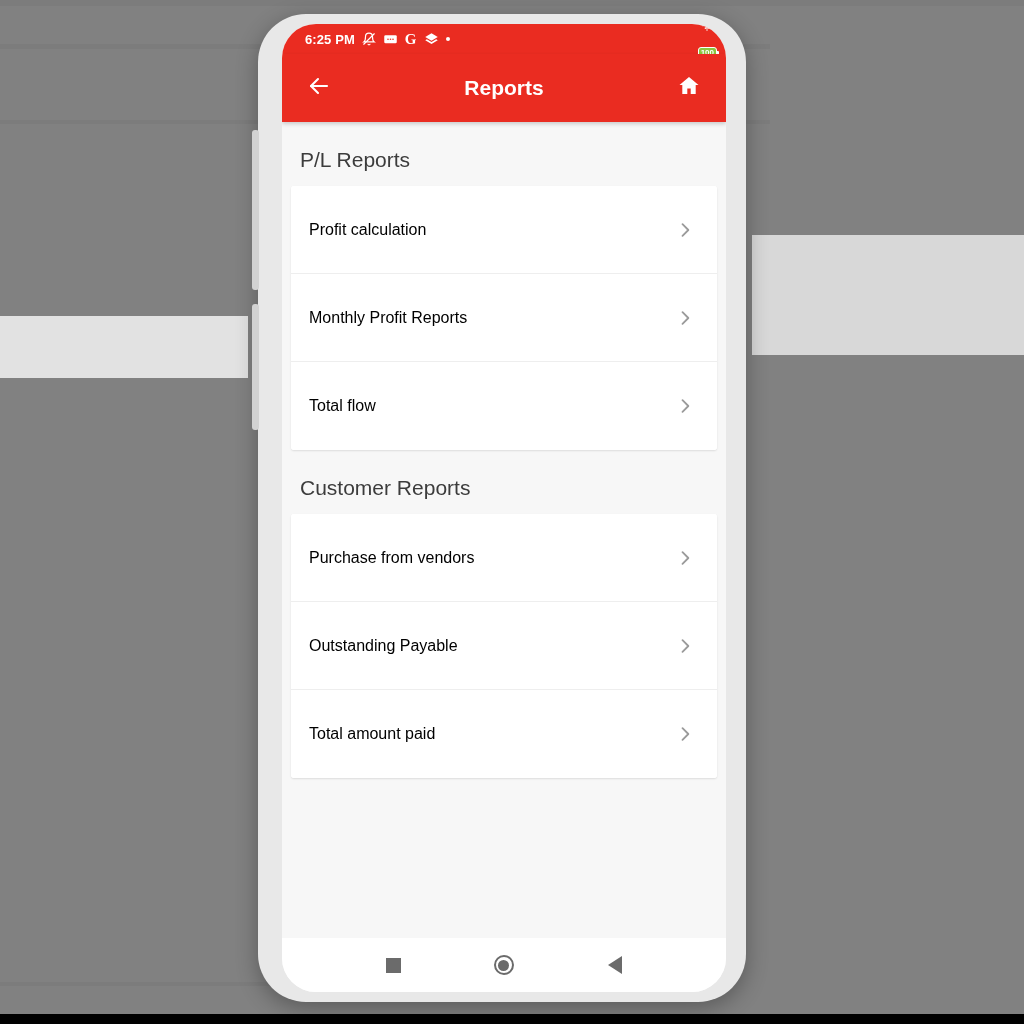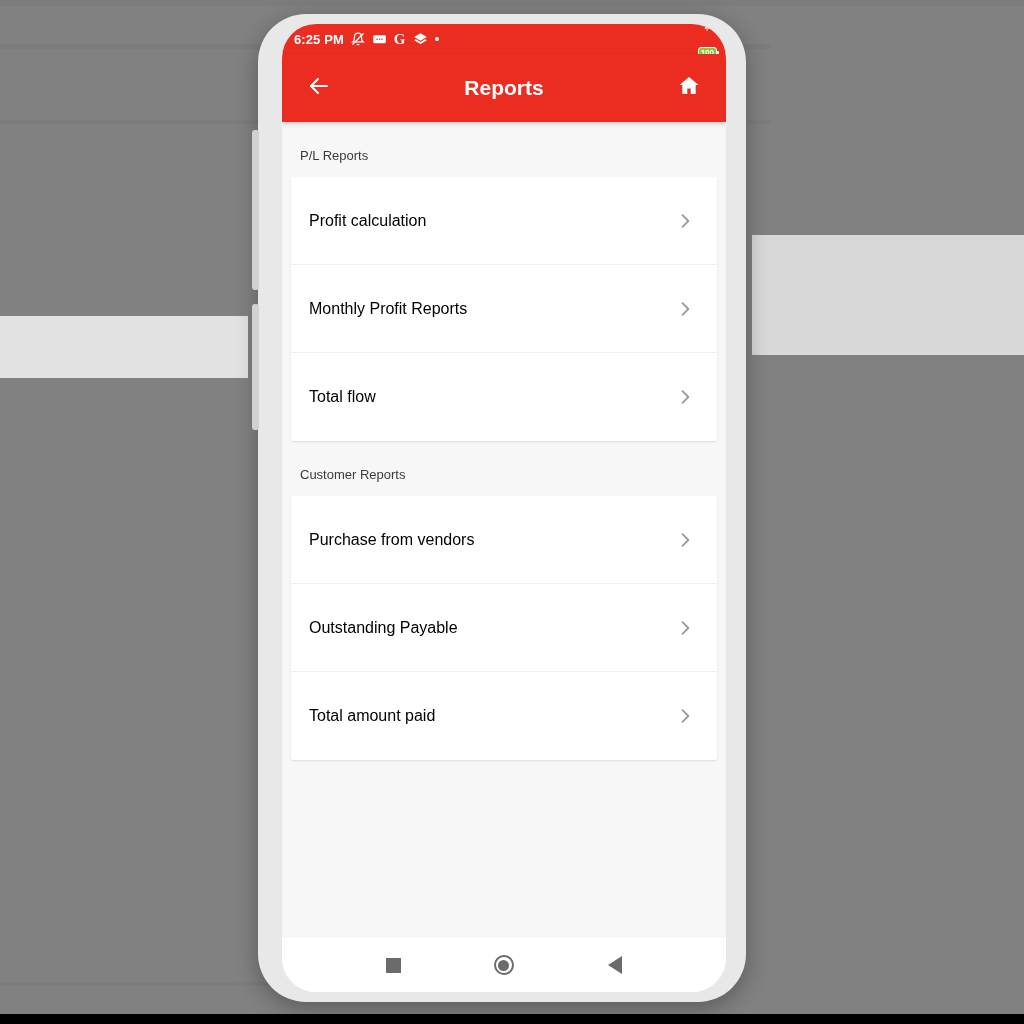--- a/index.html
+++ b/index.html
@@ -92,20 +92,21 @@
     display: flex;
     align-items: center;
     padding: 0 9px 0 12px;
     font-size: 13px;
     font-weight: bold;
   }
   #status-left {
     display: flex;
     align-items: center;
     gap: 7px;
+    margin-left: 11px;
   }
   #status-right {
     margin-left: auto;
     display: flex;
     align-items: center;
     gap: 16px;
     flex-direction: column;
   }
   .sb-icon {
     display: inline-flex;
@@ -177,21 +178,21 @@
   }
   #home-btn { margin-left: auto; }
 
   
   #content {
     flex: 1 1 auto;
     background: #f7f7f7;
     overflow: hidden;
   }
   .section-header {
-    font-size: 13px;
+    font-size: 21px;
     color: #3c3c3c;
     padding: 26px 18px 14px 18px;
   }
   .card {
     background: #fff;
     margin: 0 9px;
     border-radius: 3px;
     box-shadow: 0 1px 2px rgba(0,0,0,0.11);
     overflow: hidden;
   }

